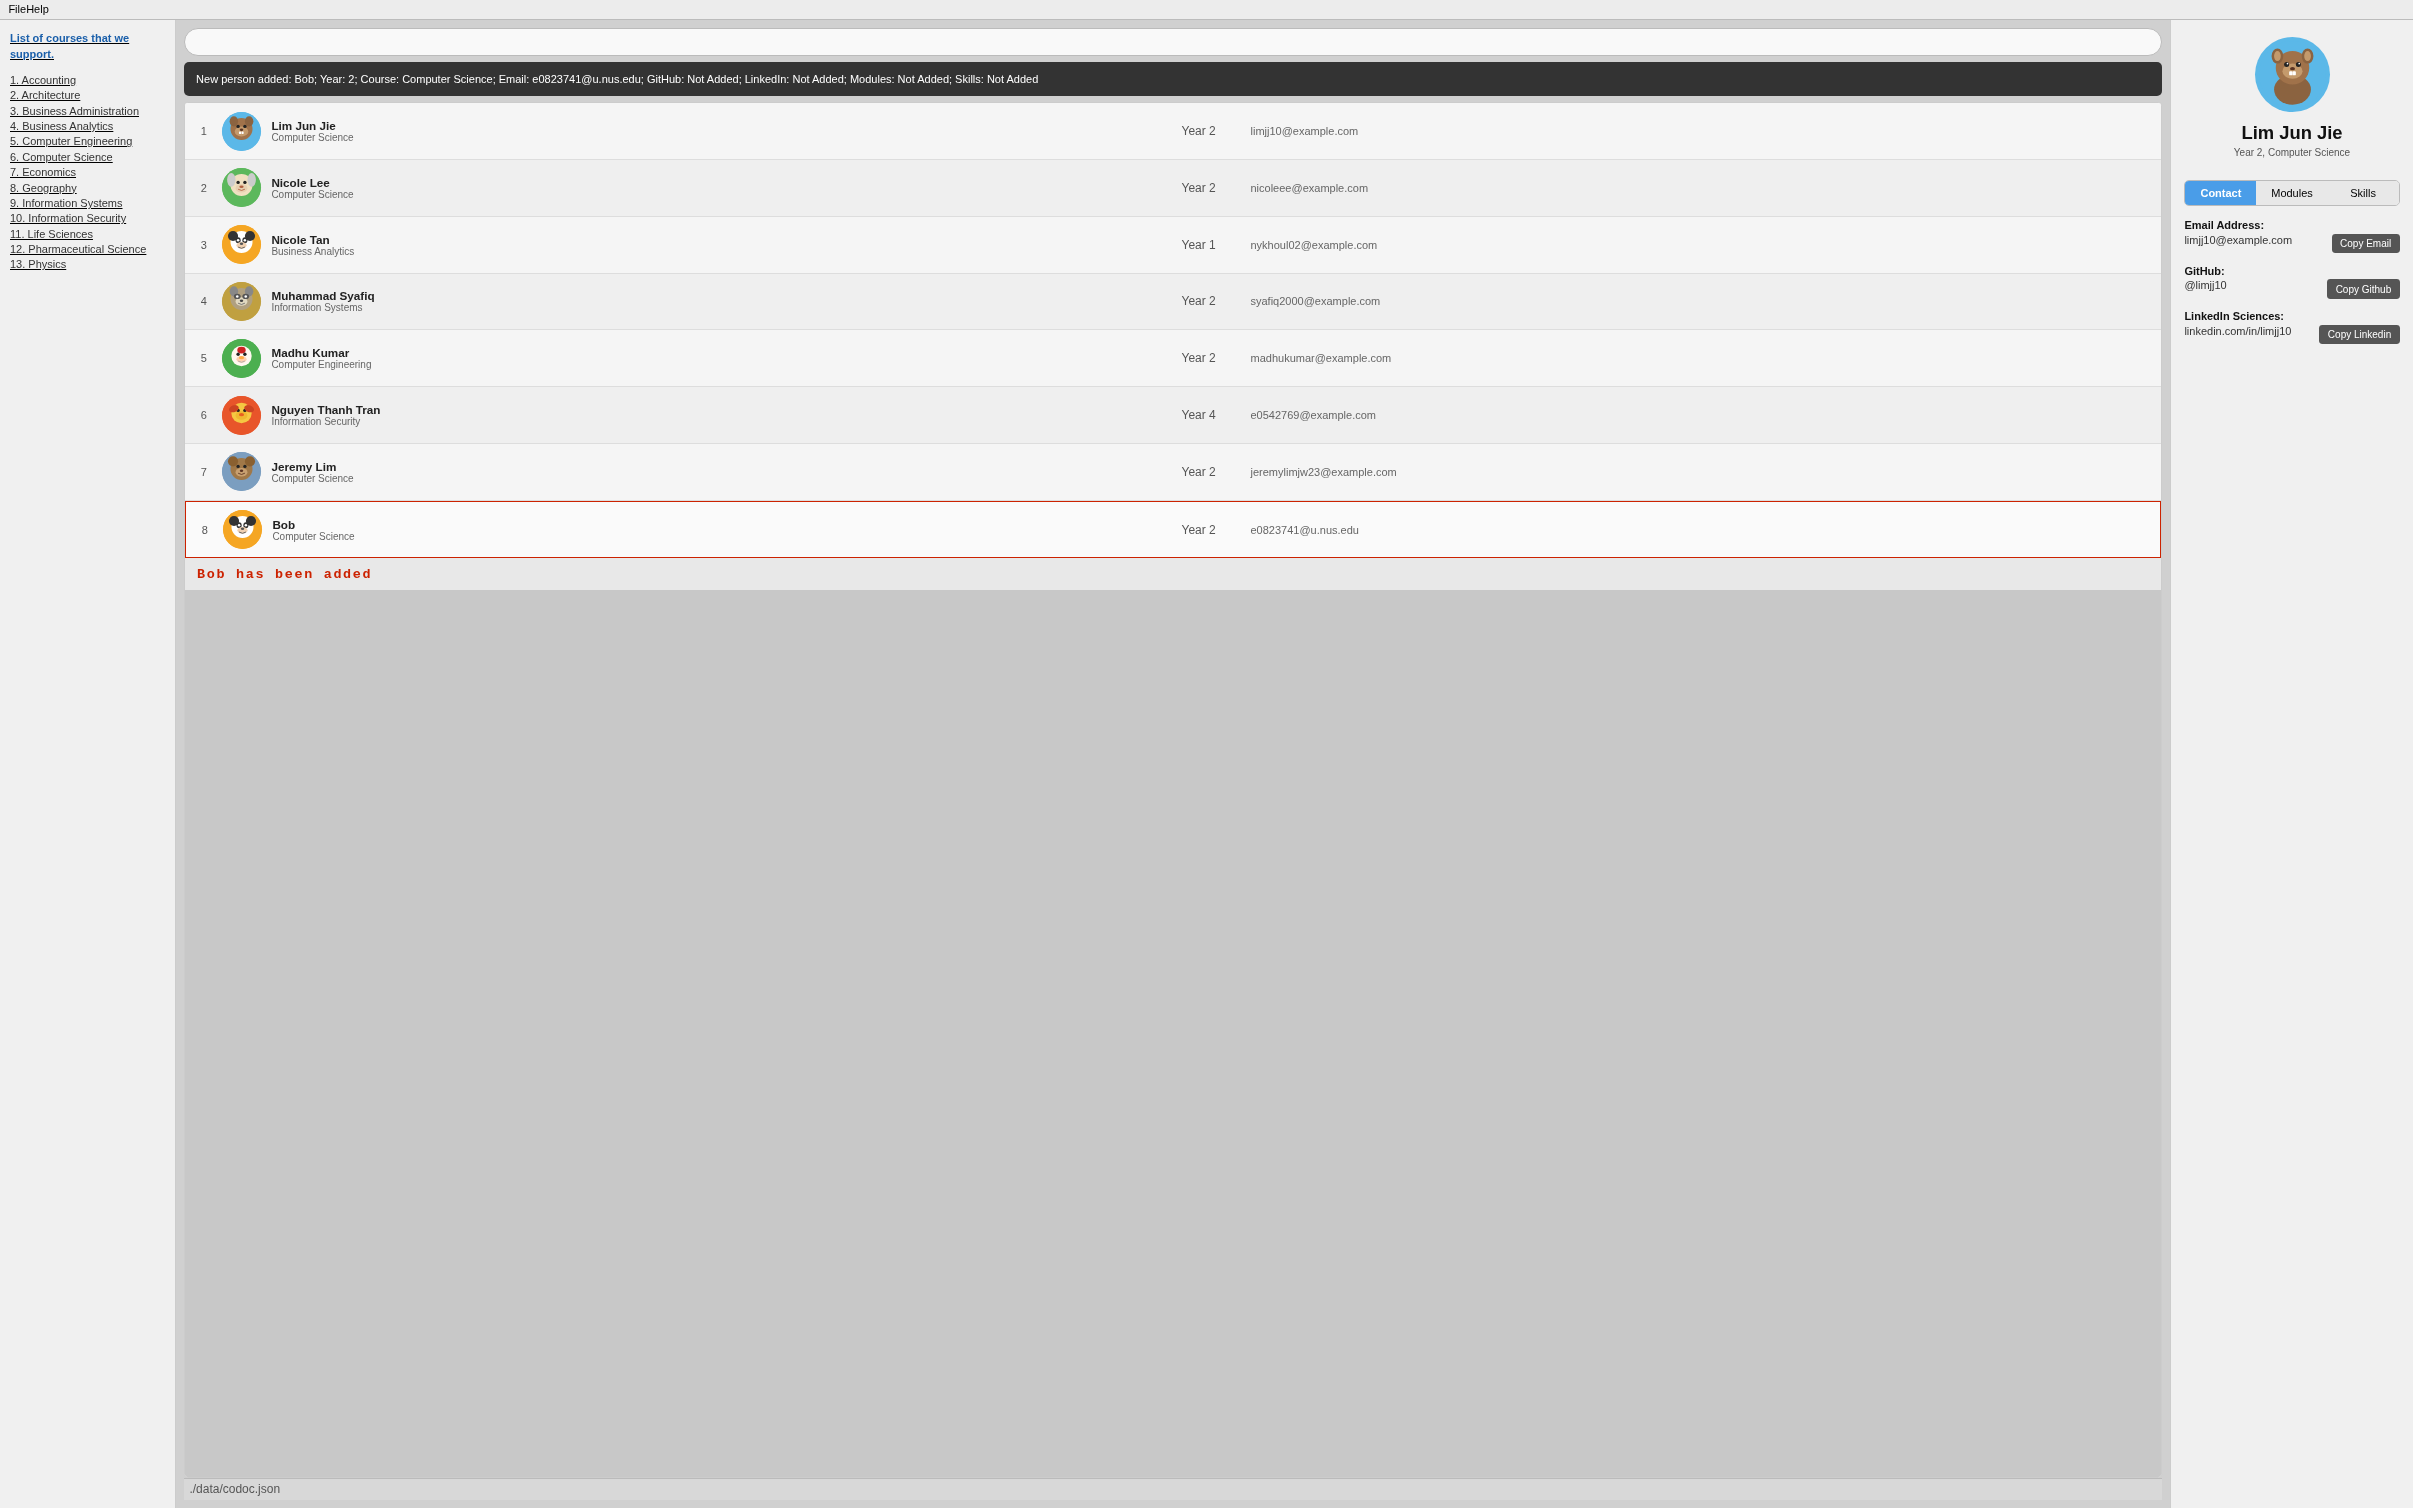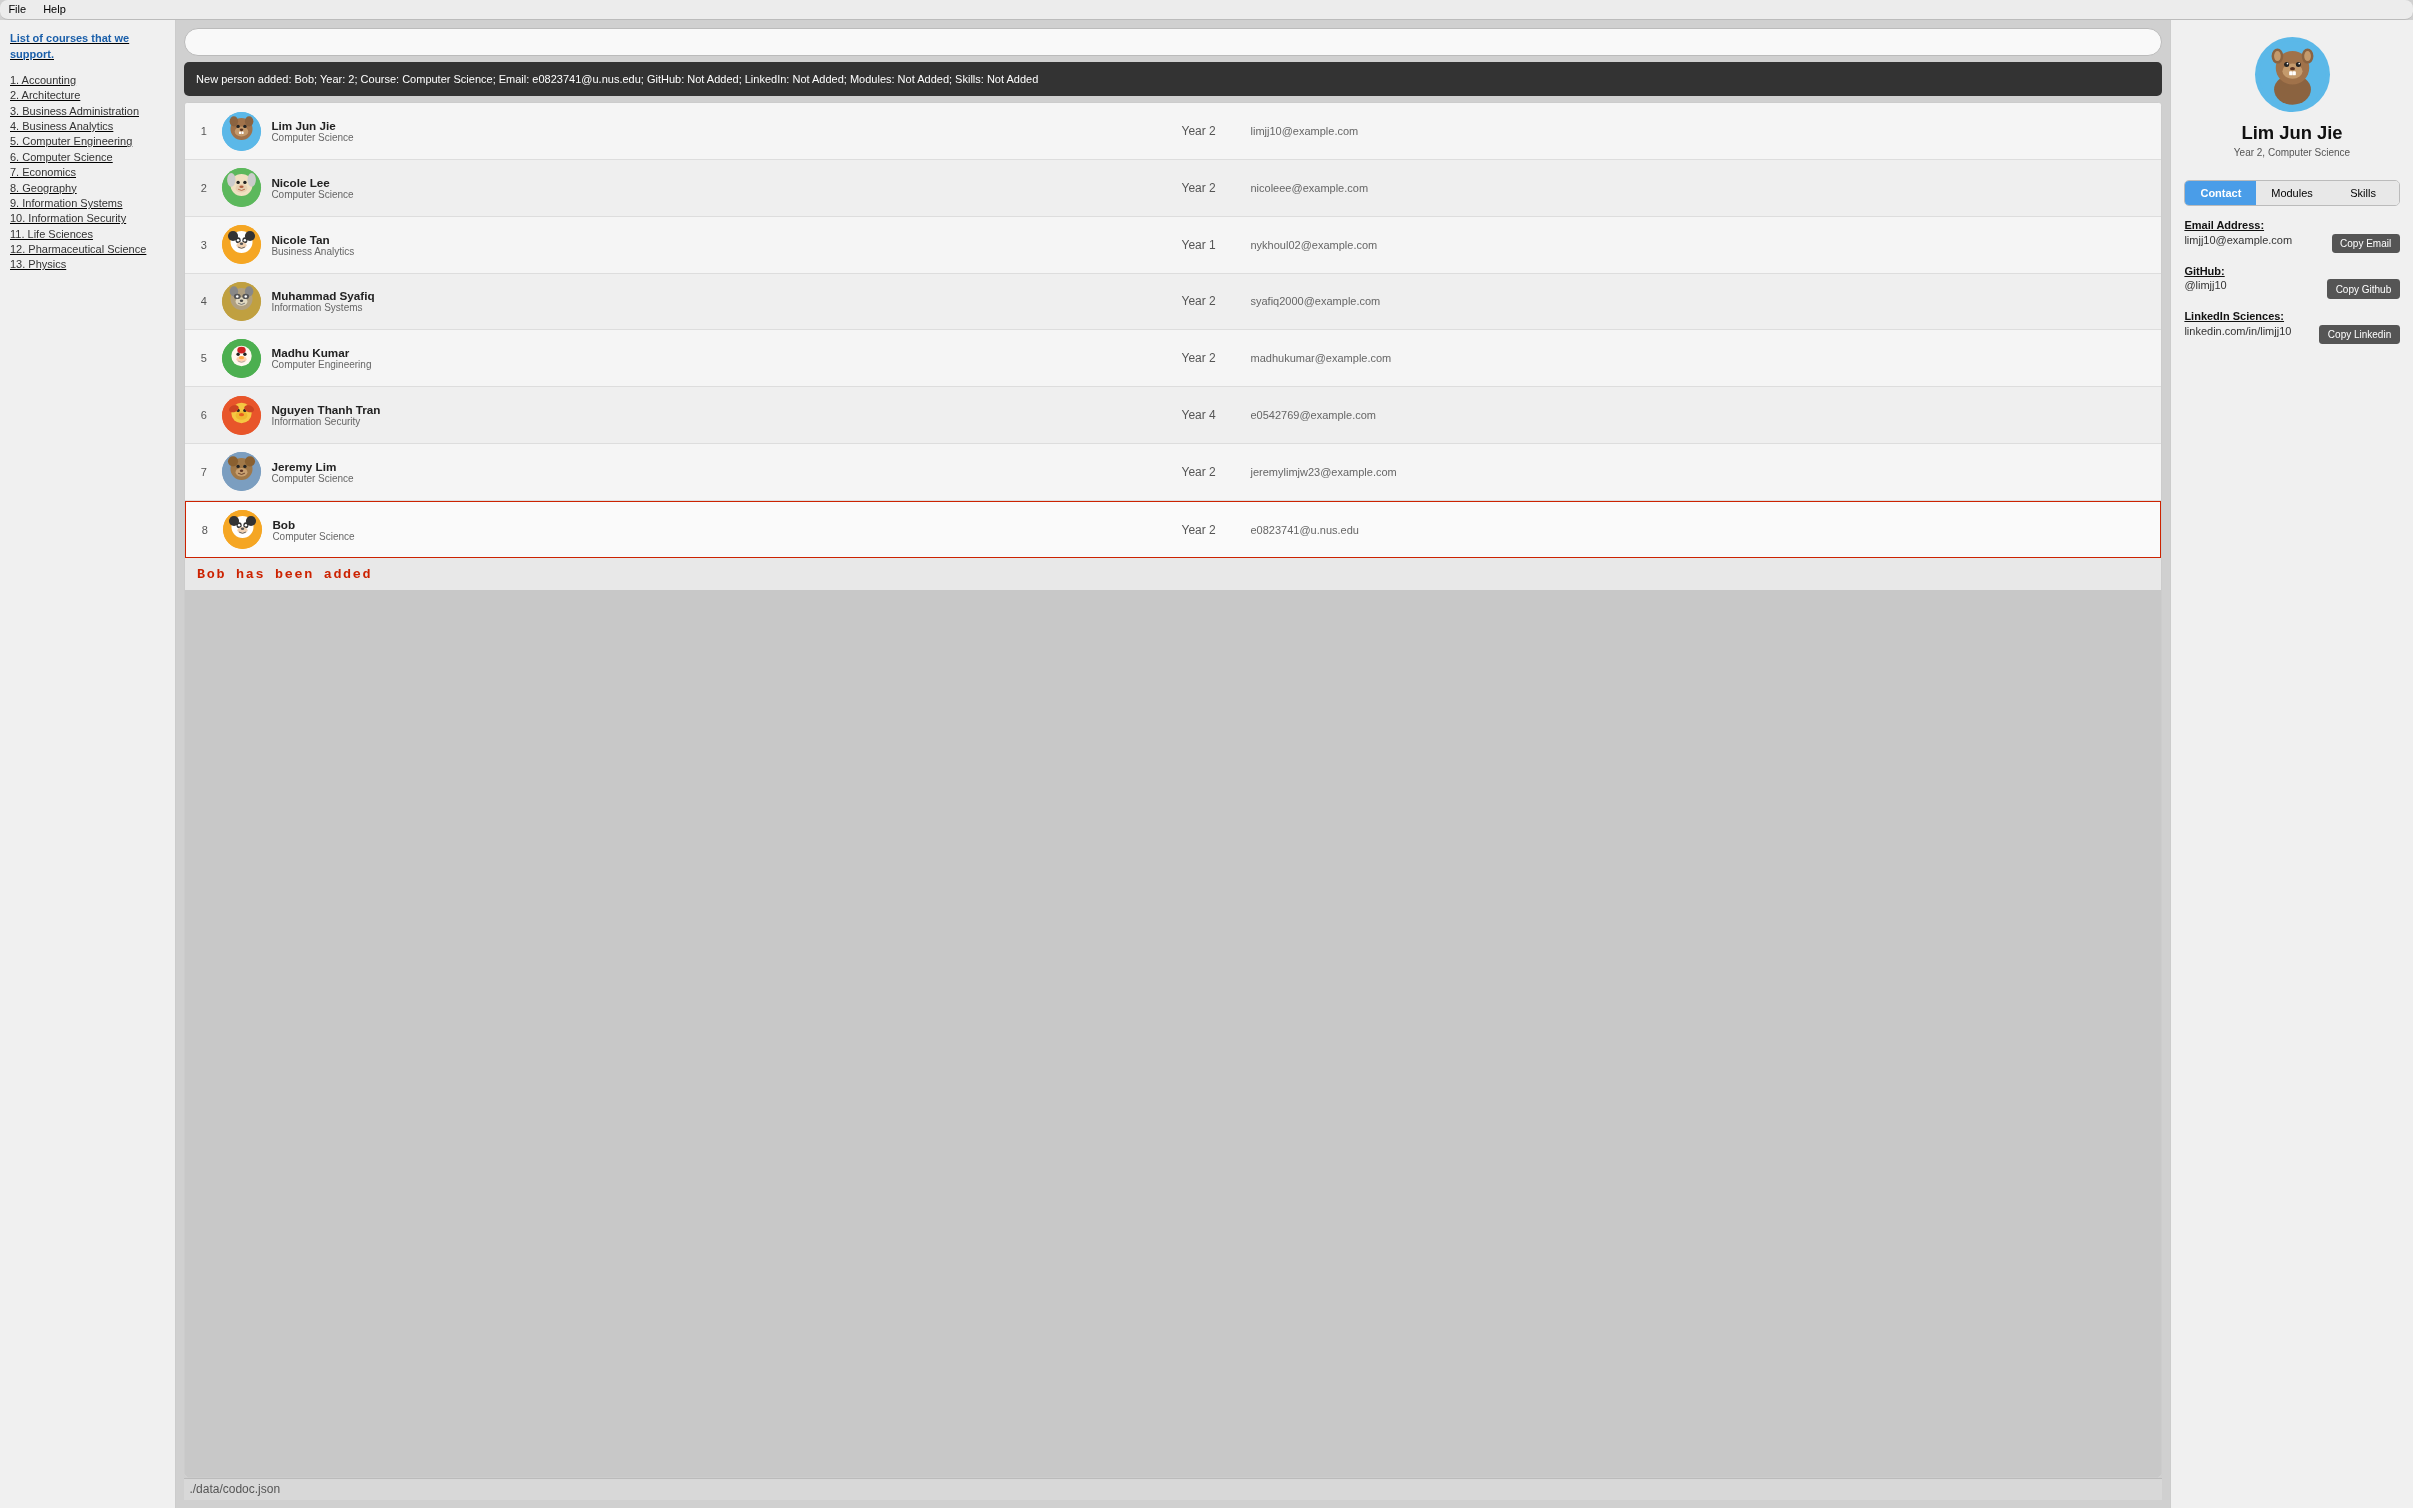--- a/index.html
+++ b/index.html
@@ -10,23 +10,21 @@
       display: flex;
       flex-direction: column;
       height: 100vh;
       overflow: hidden;
     }
     #menubar {
       background: #ececec;
       border-bottom: 0.8px solid #bbb;
       padding: 3.4px 8.4px;
       display: flex;
-      gap: 17px;
-      font-size: 11px;
-      border-radius: 8px;
+      font-size: 11px;
     }
     #menubar span {
       cursor: default;
     }
     #main-layout {
       display: flex;
       flex: 1;
       overflow: hidden;
     }
     
@@ -229,21 +227,20 @@
       width: 100%;
     }
     .info-section {
       margin-bottom: 11.7px;
     }
     .info-label {
       font-weight: bold;
       font-size: 11px;
       color: #111;
       margin-bottom: 2.5px;
-      text-decoration: underline;
     }
     .info-row {
       display: flex;
       align-items: flex-start;
       justify-content: space-between;
       gap: 5px;
     }
     .info-value {
       font-size: 11px;
       color: #333;

